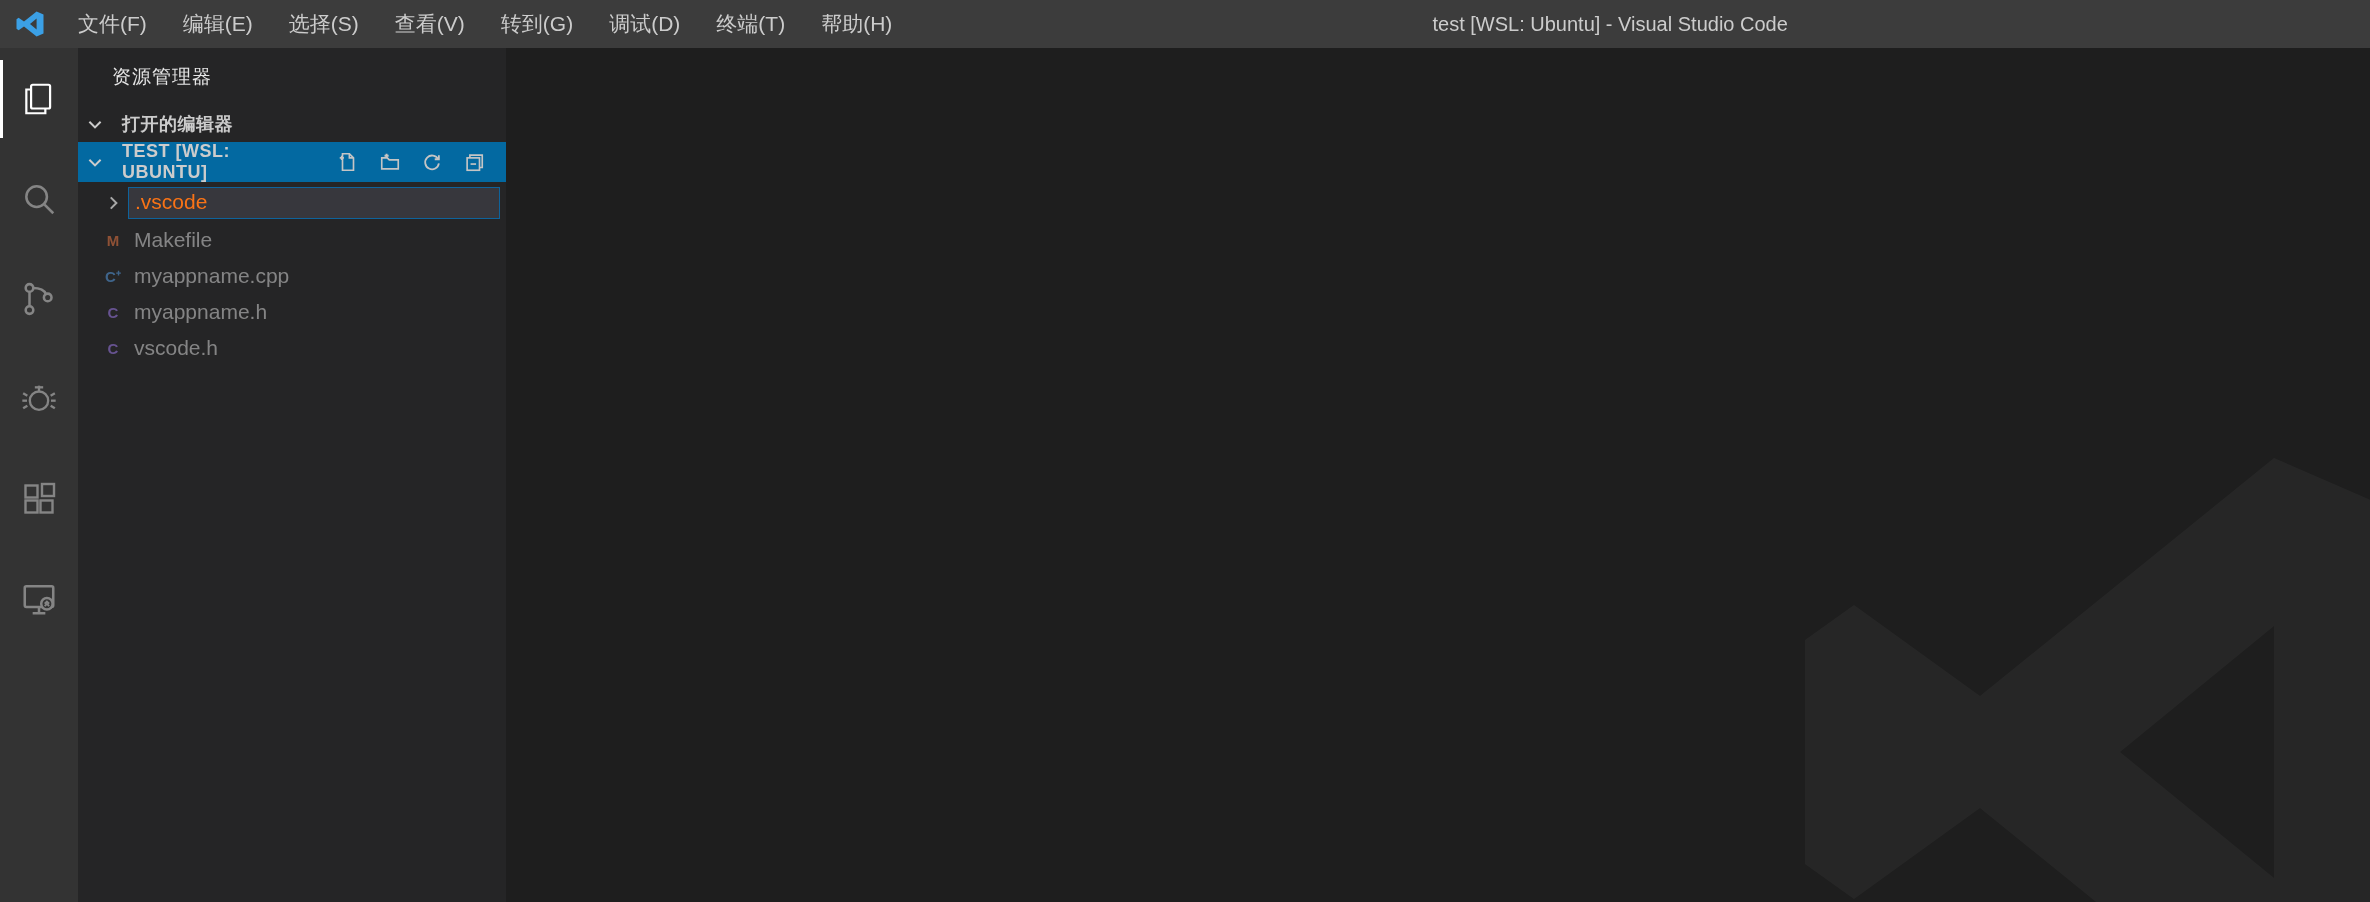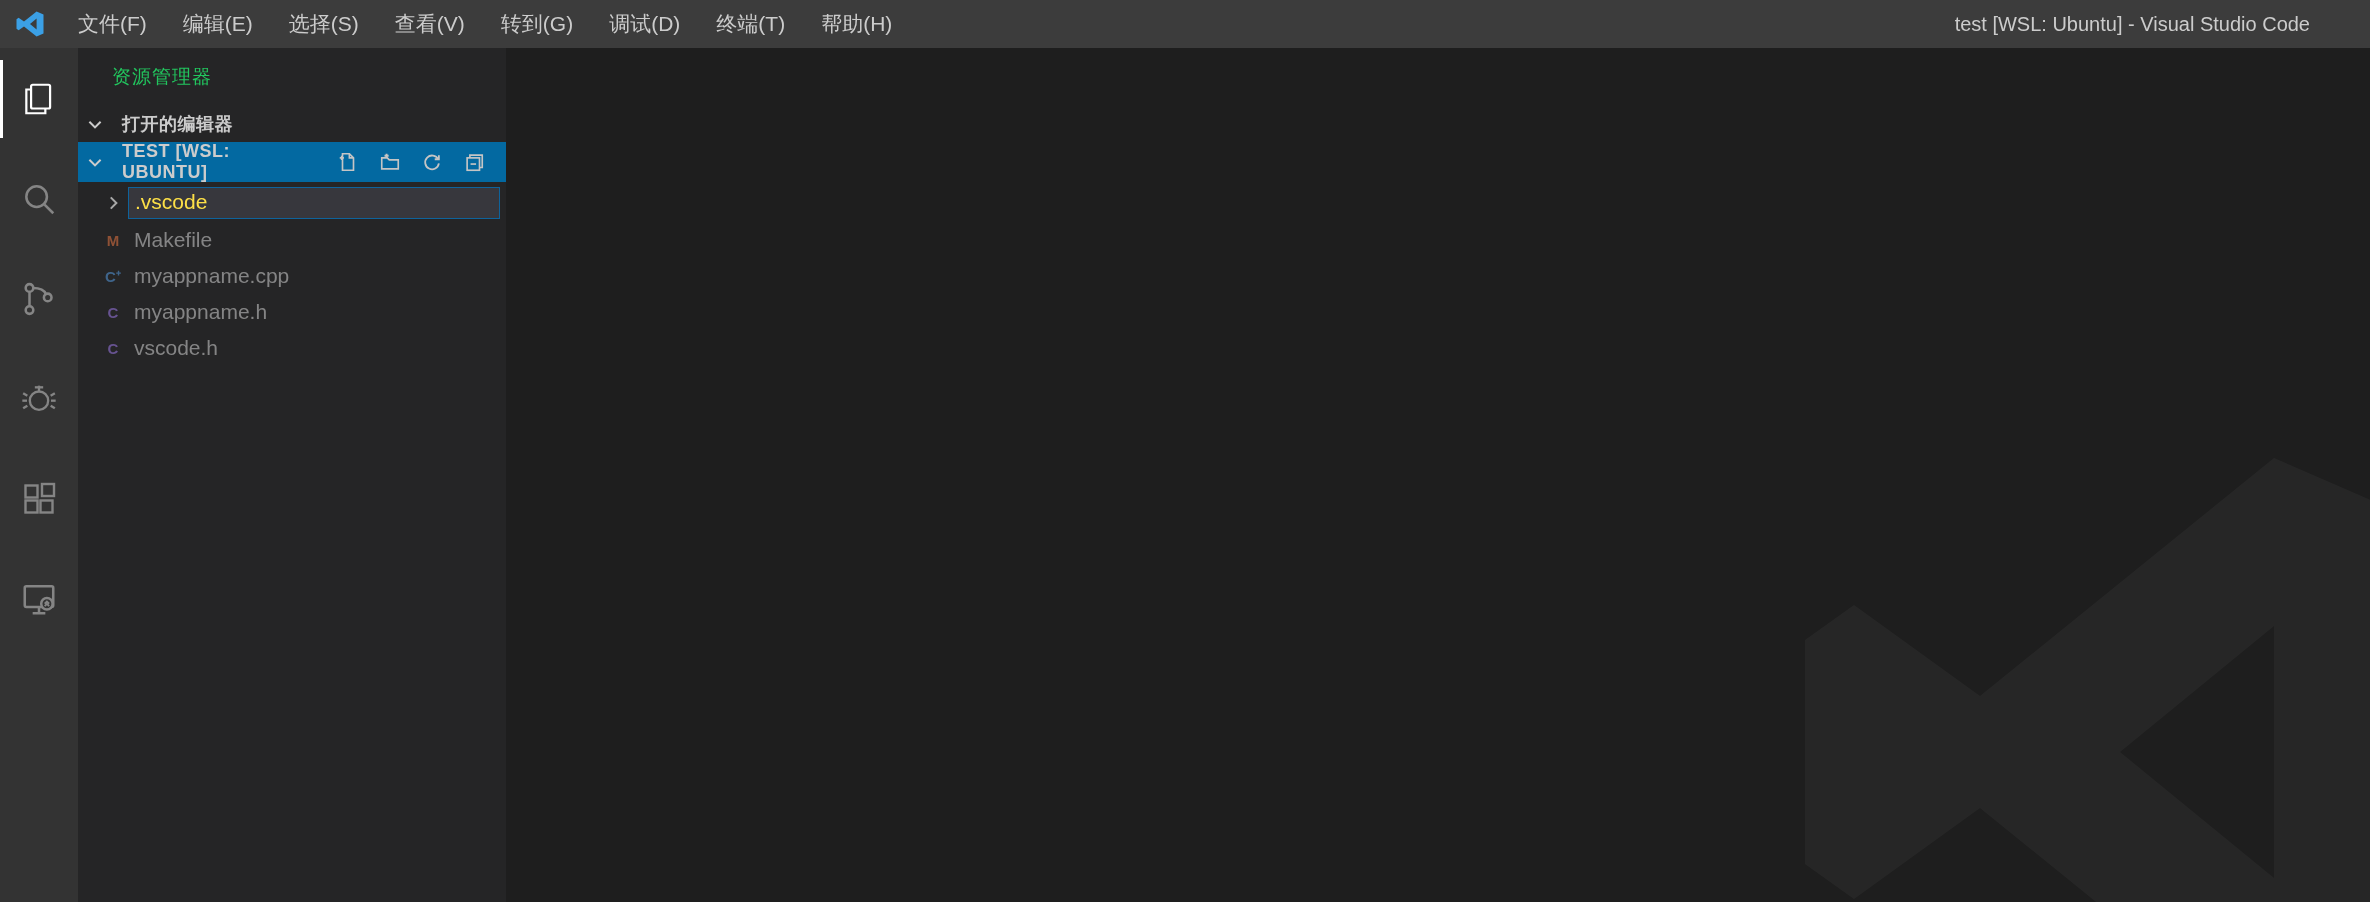--- a/index.html
+++ b/index.html
@@ -3,55 +3,55 @@
 <meta charset="utf-8">
 <style>
   * { margin:0; padding:0; box-sizing:border-box; font-family:"Segoe UI","Microsoft YaHei",sans-serif; }
   html,body { width:2370px; height:902px; background:#1e1e1e; overflow:hidden; color:#ccc; }
 
   
   .titlebar { height:48px; background:#3c3c3c; display:flex; align-items:center; }
   .logo { width:60px; height:48px; display:flex; align-items:center; justify-content:center; }
   .menu { display:flex; height:100%; }
   .menu-item { display:flex; align-items:center; padding:0 18px; font-size:21px; color:#cccccc; cursor:pointer; }
-  .title-text { flex:1; text-align:right; font-size:20px; color:#cccccc; padding-right:60px; }
+  .title-text { flex:1; text-align:center; font-size:20px; color:#cccccc; padding-right:60px; }
 
   
   .body { display:flex; height:calc(100% - 48px); }
 
   
   .activitybar { width:78px; background:#333333; display:flex; flex-direction:column; align-items:center; padding-top:12px; gap:22px; }
   .act-icon { width:78px; height:78px; display:flex; align-items:center; justify-content:center; color:#858585; cursor:pointer; }
   .act-icon.active { color:#ffffff; }
   .act-icon.active::before { content:""; position:absolute; left:0; width:3px; height:78px; background:#fff; }
   .activitybar { position:relative; }
   .act-icon { position:relative; }
 
   
   .sidebar { width:428px; background:#252526; display:flex; flex-direction:column; }
-  .sb-title { height:58px; display:flex; align-items:center; padding-left:34px; font-size:19px; color:#22c55e; letter-spacing:1px; }
+  .sb-title { height:58px; display:flex; align-items:center; padding-left:34px; font-size:19px; color:#e5e5e5; letter-spacing:1px; }
 
   .section { display:flex; flex-direction:column; }
   .section-header { display:flex; align-items:center; height:36px; padding-left:6px; gap:16px; cursor:pointer; }
   .section-header .chev { width:22px; height:22px; display:flex; align-items:center; justify-content:center; color:#cccccc; }
   .section-header .lbl { font-size:18px; font-weight:700; color:#cccccc; letter-spacing:.5px; }
   .section.folder .section-header { background:#0369a1; color:#dcdcdc; height:40px;}
   .section.folder .section-header .lbl { font-weight:700; }
   .hdr-actions { margin-left:auto; display:flex; gap:18px; padding-right:20px; color:#c5c5c5; }
   .hdr-btn { width:24px; height:24px; display:flex; align-items:center; justify-content:center; cursor:pointer; }
 
   
   .tree { padding-top:2px; }
   .row { display:flex; align-items:center; height:36px; padding-left:24px; gap:10px; color:#bfbfbf; cursor:pointer; font-size:21px; }
   .row .ficon { width:22px; height:22px; display:flex; align-items:center; justify-content:center; font-weight:700; font-size:15px; }
   .row .name { white-space:nowrap; }
   .row.dimmed { opacity:.62; }
   .rename-row { padding-left:24px; height:38px; display:flex; align-items:center; gap:4px; }
   .rename-row .chev { width:22px; height:22px; display:flex; align-items:center; justify-content:center; color:#a8a8a8; }
-  .rename-input { flex:1; height:32px; margin-right:6px; background:#37373d; color:#fde047;
+  .rename-input { flex:1; height:32px; margin-right:6px; background:#37373d; color:#f97316;
                   border:1px solid #0e639c; outline:none; font-size:21px; padding:1px 6px 3px 6px;
                   font-family:inherit; }
 
   
   .editor { flex:1; background:#1e1e1e; position:relative; overflow:hidden; }
   .watermark { position:absolute; right:-100px; bottom:-200px; opacity:.035; }
 
   svg { display:block; }
 </style>
 </head>

